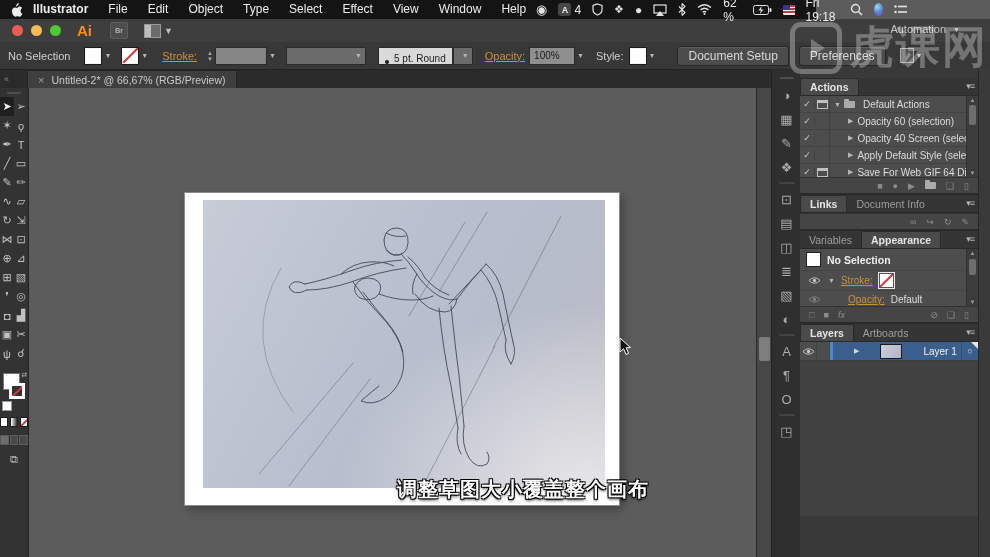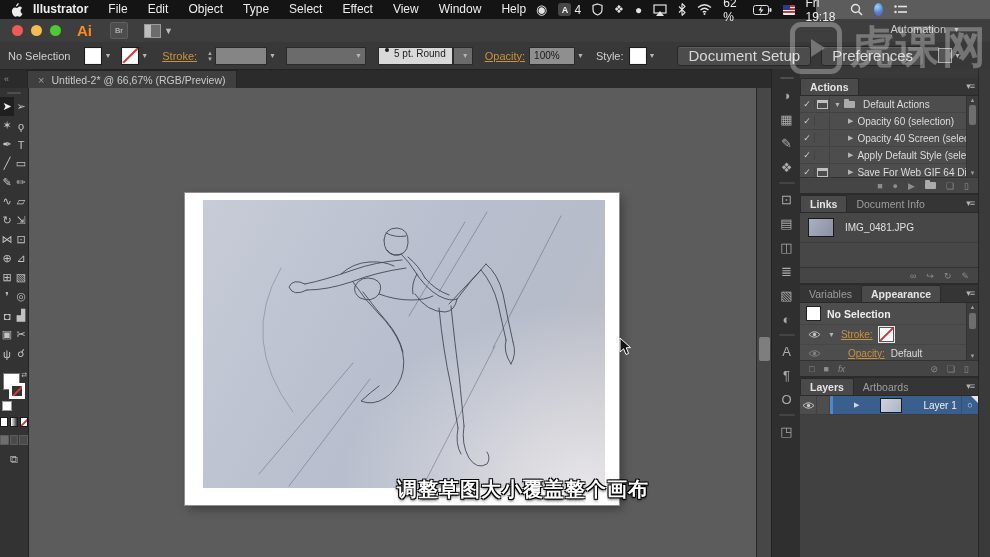--- a/index.html
+++ b/index.html
@@ -43,24 +43,24 @@
   #controlbar .sep{margin-left:8px;}
   .swatchbox{width:16px;height:16px;border:1px solid #1c1c1c;box-shadow:inset 0 0 0 1px #f2f2f2;background:#fff;}
   .swatchbox.none{position:relative;overflow:hidden;}
   .swatchbox.none::after{content:"";position:absolute;left:-2px;top:6px;width:22px;height:2px;background:#d23a3a;transform:rotate(-45deg);}
   .ddv{color:#b5b5b5;font-size:7px;margin-left:2px;}
   .orange{color:#c9913f;text-decoration:underline;}
   .stepper{display:inline-flex;flex-direction:column;color:#aaa;font-size:6px;line-height:6px;margin-left:10px;}
   .valbox{height:16px;background:#858585;border:1px solid #2a2a2a;display:inline-flex;align-items:center;
           padding:0 4px;color:#1a1a1a;font-size:10px;}
   .dropbox2{height:16px;background:#6b6b6b;border:1px solid #2a2a2a;display:inline-flex;align-items:center;justify-content:flex-end;padding:0 3px;}
-  .brushbox{height:16px;background:#d9d9d9;border:1px solid #2a2a2a;display:inline-flex;align-items:flex-start;gap:5px;
+  .brushbox{height:16px;background:#d9d9d9;border:1px solid #2a2a2a;display:inline-flex;align-items:flex-end;gap:5px;
             padding:0 6px;color:#1c1c1c;font-size:10px;}
   .dot4{width:4px;height:4px;border-radius:50%;background:#1c1c1c;}
-  .cbtn{height:18px;background:#4c4c4c;border:1px solid #272727;border-radius:3px;color:#d8d8d8;font-size:15px;
+  .cbtn{height:18px;background:#4c4c4c;border:1px solid #272727;border-radius:3px;color:#d8d8d8;font-size:12px;
         display:inline-flex;align-items:center;padding:0 10px;box-shadow:inset 0 1px 0 #5e5e5e;}
   .mini-doc{width:12px;height:13px;border:1px solid #aaa;background:#555;margin-left:14px;}
 
   
   #tabbar{left:0;top:69px;width:772px;height:19px;background:#2b2b2b;display:flex;align-items:flex-end;z-index:4;}
   #tab-collapse{color:#8e8e8e;font-size:9px;margin:0 0 4px 4px;}
   .doctab{margin-left:18px;height:17px;background:#3f3f3f;border:1px solid #242424;border-bottom:none;
           display:flex;align-items:center;gap:7px;padding:0 10px;color:#c9c9c9;font-size:10.5px;}
   .doctab .x{color:#9e9e9e;font-size:11px;}
 
@@ -565,26 +565,20 @@
         <span data-name="delete-icon">▯</span>
       </div>
     </div>
 
     <div class="panel" data-name="links-panel">
       <div class="phead" data-name="links-panel-header">
         <span class="ptab active" data-name="tab-links">Links</span>
         <span class="ptab" data-name="tab-document-info">Document Info</span>
         <span class="pmenu" data-name="panel-menu-icon">▾≡</span>
       </div>
-      <div class="pbody" style="height:54px;background:#474747;" data-name="links-list">
-        <div class="lrow" data-name="link-item-row">
-          <span class="lthumb" data-name="link-thumbnail"></span>
-          <span class="lname" data-name="link-filename">IMG_0481.JPG</span>
-        </div>
-      </div>
       <div class="pfoot" data-name="links-panel-footer">
         <span data-name="relink-icon">∞</span>
         <span data-name="go-to-link-icon">↪</span>
         <span data-name="update-link-icon">↻</span>
         <span data-name="edit-original-icon">✎</span>
       </div>
     </div>
 
     <div class="panel" data-name="appearance-panel">
       <div class="phead" data-name="appearance-panel-header">

